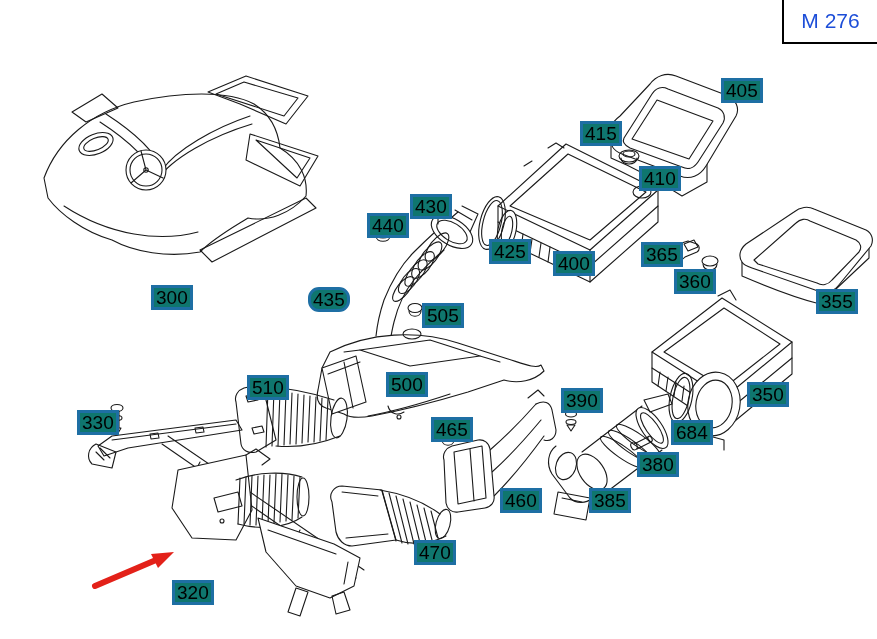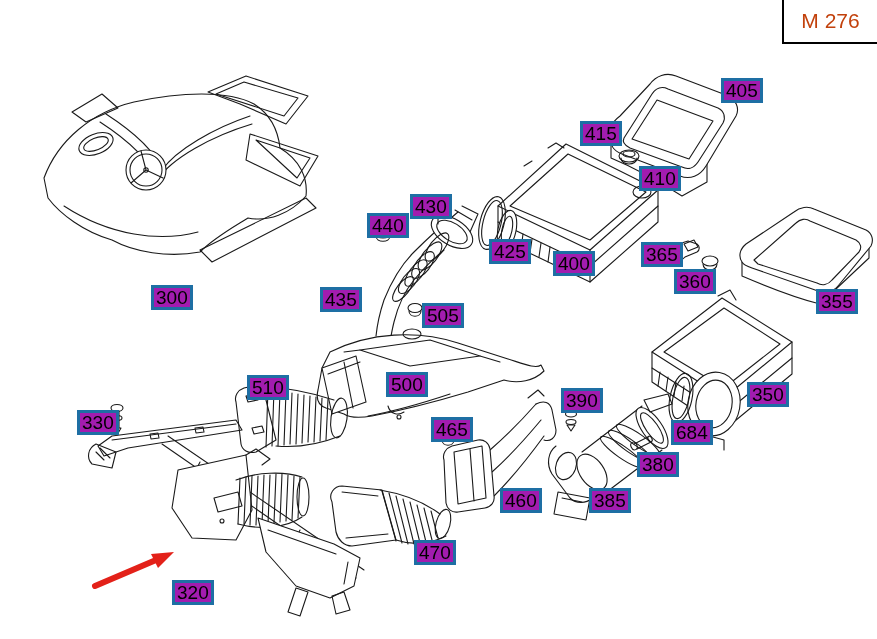--- a/index.html
+++ b/index.html
@@ -11,29 +11,29 @@
   .art path,.art ellipse,.art circle,.art line,.art polyline,.art polygon,.art rect{
     stroke:var(--line-color,#1a1a1a);stroke-width:1.1;fill:none;
     stroke-linecap:round;stroke-linejoin:round;
   }
   .art .wf{fill:#ffffff;}
   .art .arrow-line{stroke:var(--arrow-color,#e32119);stroke-width:6;}
   .art .arrow-head{fill:var(--arrow-color,#e32119);stroke:none;}
   .labels-layer{position:absolute;left:0;top:0;width:100%;height:100%;}
   .plabel{
     position:absolute;box-sizing:border-box;min-width:41px;height:25px;padding:0 2px;
-    border:3px solid var(--label-border,#1e6fa4);background:#a21caf;
+    border:3px solid var(--label-border,#1e6fa4);background:#0f766e;
     display:flex;align-items:center;justify-content:center;
     font-size:19px;line-height:1;color:var(--label-text,#000);cursor:pointer;
   }
   .mcode{
     position:absolute;top:0;right:0;width:95px;height:44px;box-sizing:border-box;
     border-left:2px solid #000;border-bottom:2px solid #000;background:#fff;
     display:flex;align-items:center;justify-content:center;
-    font-size:21px;color:#c2410c;
+    font-size:21px;color:#1d4ed8;
   }
 </style>
 </head>
 <body>
 
 <div class="stage">
 
   <svg class="art" width="877" height="639" viewBox="0 0 877 639">
 
     <g>
@@ -269,21 +269,21 @@
       </div>
       <div class="plabel" style="left: 553px; top: 251px;">
         <span>400</span>
       </div>
       <div class="plabel" style="left: 641px; top: 242px;">
         <span>365</span>
       </div>
       <div class="plabel" style="left: 674px; top: 269px;">
         <span>360</span>
       </div>
-      <div class="plabel" style="left: 320px; top: 287px;">
+      <div class="plabel" style="left: 308px; top: 287px; border-radius: 11px;">
         <span>435</span>
       </div>
       <div class="plabel" style="left: 816px; top: 289px;">
         <span>355</span>
       </div>
       <div class="plabel" style="left: 422px; top: 303px;">
         <span>505</span>
       </div>
       <div class="plabel" style="left: 231px; top: 375px; margin-left: 16px;">
         <span>510</span>

